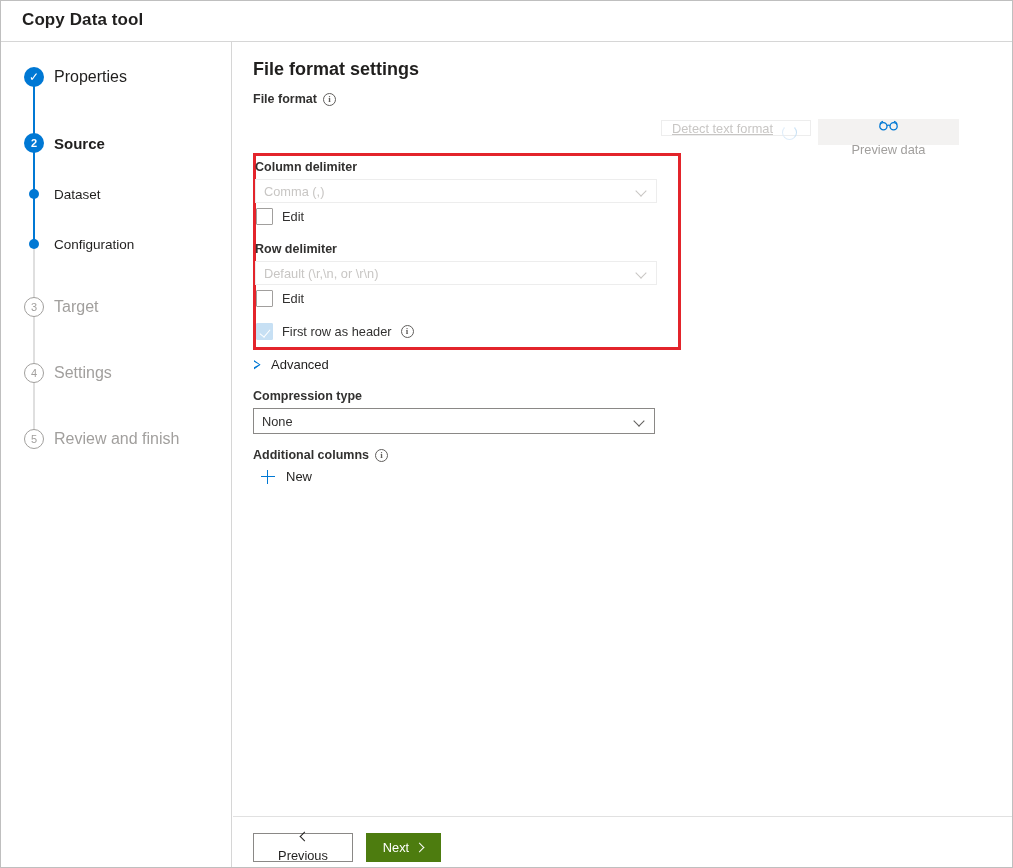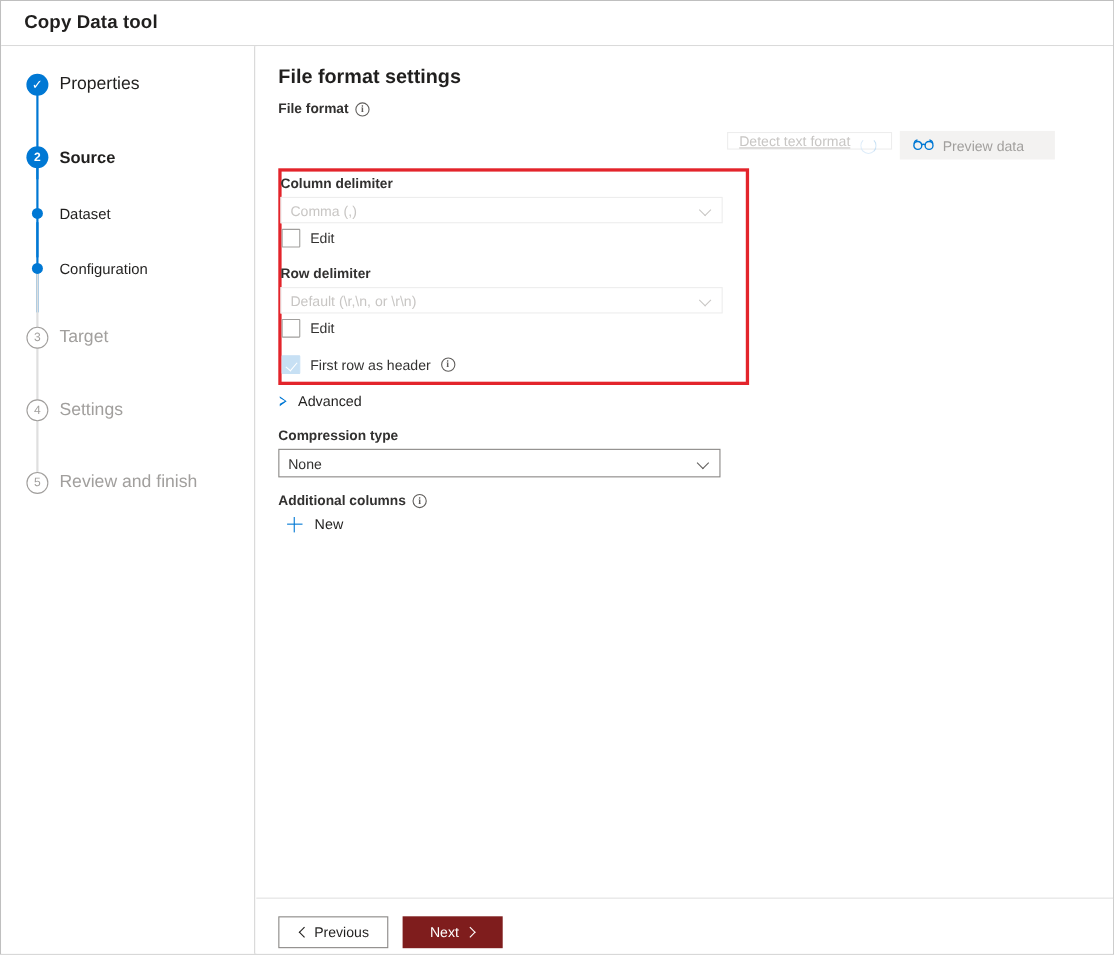--- a/index.html
+++ b/index.html
@@ -323,26 +323,27 @@
     left: 20px; top: 16px;
     width: 100px; height: 29px;
     border: 1px solid #8a8886;
     background: #ffffff;
     display: flex;
     align-items: center;
     justify-content: center;
     gap: 7px;
     font-size: 12.8px;
     color: #201f1e;
+    flex-direction: column;
   }
   .btn-next {
     position: absolute;
     left: 133px; top: 16px;
-    width: 91px; height: 29px;
-    background: #7f1d1d;
+    width: 75px; height: 29px;
+    background: #4d7c0f;
     border: none;
     display: flex;
     align-items: center;
     justify-content: center;
     gap: 7px;
     font-size: 12.8px;
     color: #ffffff;
   }
   .chev-left, .chev-right {
     width: 8px; height: 8px;
@@ -430,21 +431,21 @@
     <div class="page-title">File format settings</div>
 
     <div class="field-label" style="left:20px;top:50px;">
       <span>File format</span>
       <span class="info-icon">i</span>
     </div>
     <div class="btn-detect" style="left:428px;top:78px;width:150px;">
       <span>Detect text format</span>
       <span class="spinner" style="left:120px;top:4px;"></span>
     </div>
-    <div class="btn-preview" style="left:585px;top:77px;width:141px;">
+    <div class="btn-preview" style="left:585px;top:77px;width:141px;flex-direction:column;">
       <span class="glasses">
         <svg width="19" height="11" viewBox="0 0 19 11">
           <circle cx="4.4" cy="6.2" r="3.6" fill="none" stroke="#0078d4" stroke-width="1.3"></circle>
           <circle cx="14.6" cy="6.2" r="3.6" fill="none" stroke="#0078d4" stroke-width="1.3"></circle>
           <path d="M8 5.6 q1.5 -1.1 3 0" fill="none" stroke="#0078d4" stroke-width="1.3"></path>
           <path d="M0.9 4.6 q0.6 -3 3.2 -3.4" fill="none" stroke="#0078d4" stroke-width="1.1"></path>
           <path d="M18.1 4.6 q-0.6 -3 -3.2 -3.4" fill="none" stroke="#0078d4" stroke-width="1.1"></path>
         </svg>
       </span>
       <span>Preview data</span>

